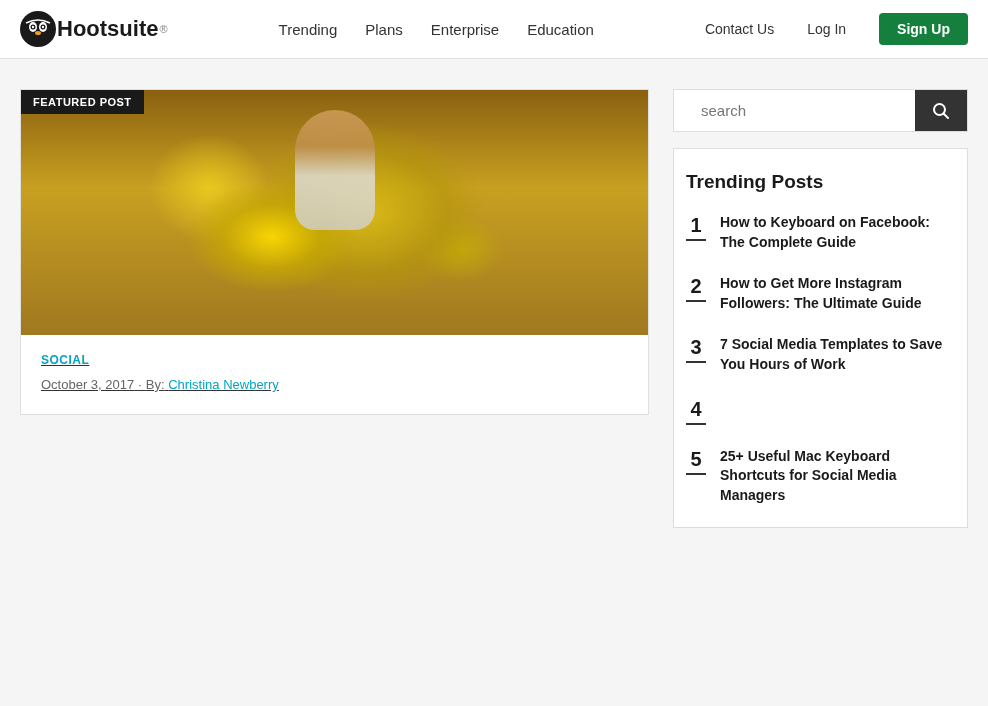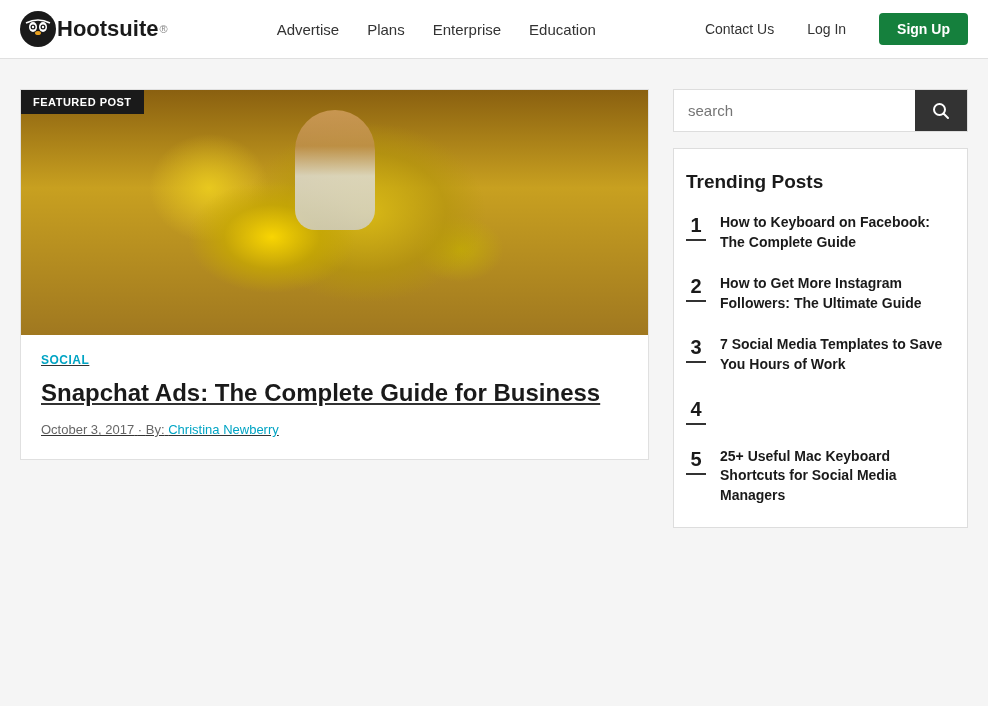--- a/index.html
+++ b/index.html
@@ -189,20 +189,21 @@
       width: 295px;
       flex-shrink: 0;
     }
 
     
     .search-box {
       display: flex;
       margin-bottom: 16px;
       border: 1px solid #ddd;
       background: #fff;
+      padding-left: 13px;
     }
     .search-input {
       flex: 1;
       border: none;
       outline: none;
       padding: 12px 14px;
       font-size: 15px;
       color: #666;
       background: transparent;
     }
@@ -282,21 +283,21 @@
         <circle cx="13" cy="16" r="1.2" fill="white"></circle>
         <circle cx="23" cy="16" r="1.2" fill="white"></circle>
         <ellipse cx="18" cy="22" rx="3" ry="2" fill="#e8a020"></ellipse>
         <path d="M6 12 Q18 6 30 12" stroke="white" stroke-width="1.5" fill="none"></path>
       </svg>
       <span class="logo-text">Hootsuite</span>
       <span style="font-size:11px;color:#888;vertical-align:super;font-weight:400;">®</span>
     </div>
 
     <nav>
-      <a href="#">Advertise</a>
+      <a href="#">Trending</a>
       <a href="#">Plans</a>
       <a href="#">Enterprise</a>
       <a href="#">Education</a>
     </nav>
 
     <div class="topbar-right">
       <a href="#" class="contact-link">Contact Us</a>
       <a href="#" class="login-link">Log In</a>
       <button class="signup-btn">Sign Up</button>
     </div>
@@ -310,21 +311,20 @@
     <article class="featured-post">
       <div class="featured-img-wrap">
         <div class="featured-img-placeholder">
           <div class="smoke-effect"></div>
           <div class="person-silhouette"></div>
         </div>
         <span class="featured-label">FEATURED POST</span>
       </div>
       <div class="featured-body">
         <div class="category-tag">SOCIAL</div>
-        <h1 class="featured-title">Snapchat Ads: The Complete Guide for Business</h1>
         <div class="post-meta">
           <span>October 3, 2017</span>
           <span> · </span>
           <span>By:</span>
           <span> </span>
           <a href="#" class="author-link">Christina Newberry</a>
         </div>
       </div>
     </article>
 

